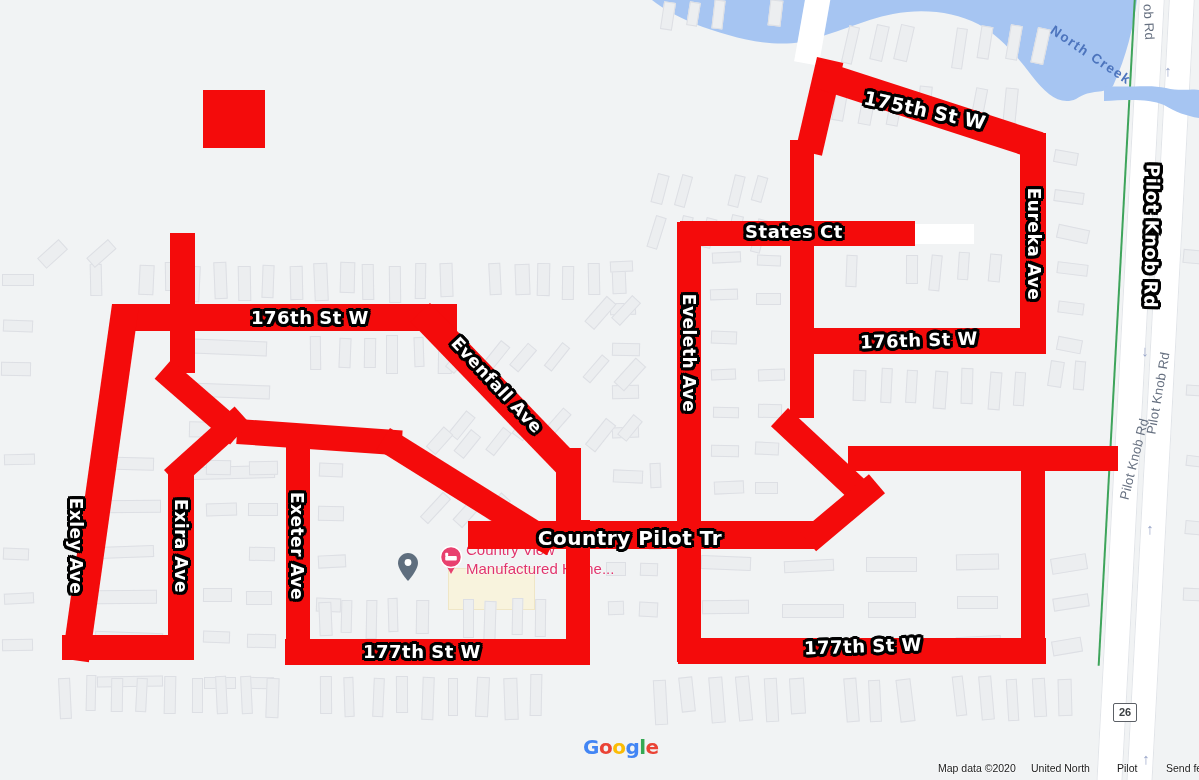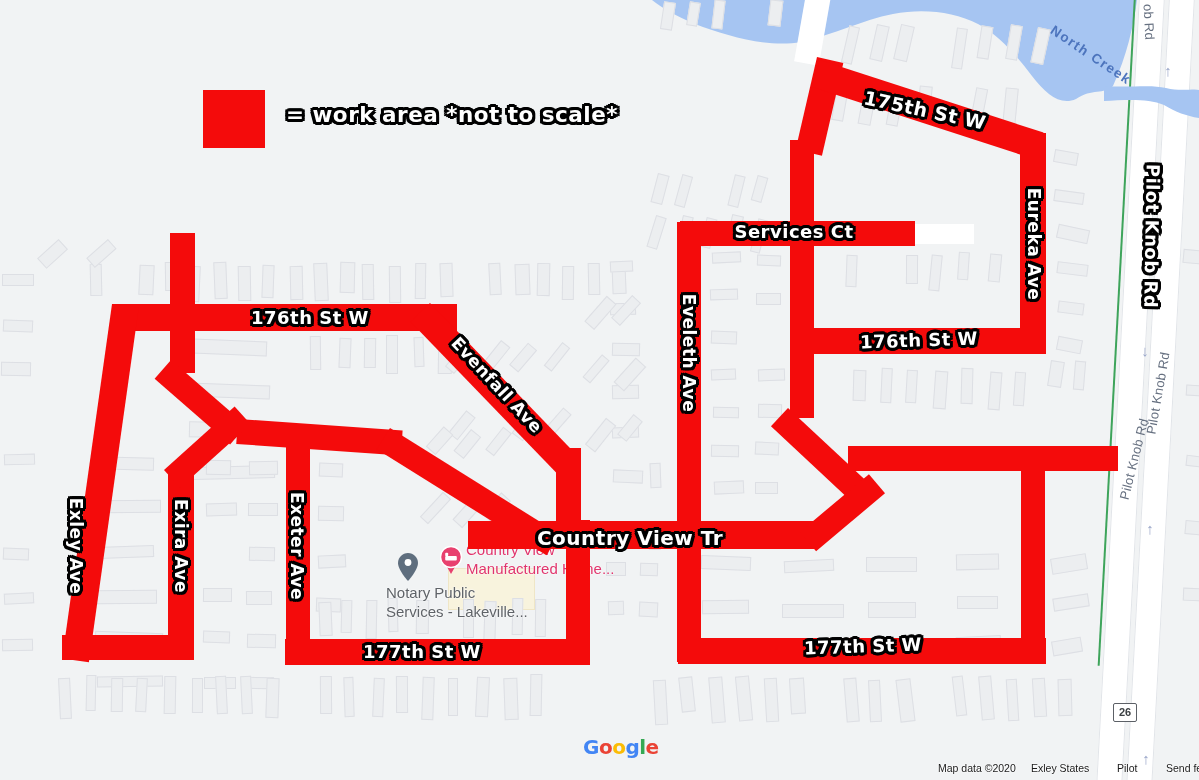--- a/index.html
+++ b/index.html
@@ -298,28 +298,28 @@
       <div class="seg" style="left: 848px; top: 446px; width: 270px; height: 25px; background: rgb(244, 11, 11); transform: rotate(0deg);"></div>
       <div class="seg" style="left: 1021px; top: 455px; width: 24px; height: 205px; background: rgb(244, 11, 11); transform: rotate(0deg);"></div>
       <div class="seg" style="left: 678px; top: 638px; width: 368px; height: 26px; background: rgb(244, 11, 11); transform: rotate(0deg);"></div>
       <div class="seg" style="left: 677px; top: 222px; width: 24px; height: 440px; background: rgb(244, 11, 11); transform: rotate(0deg);"></div>
       <div class="seg" style="left: 680px; top: 221px; width: 235px; height: 25px; background: rgb(244, 11, 11); transform: rotate(0deg);"></div>
       <div class="seg" style="left: 800px; top: 328px; width: 246px; height: 26px; background: rgb(244, 11, 11); transform: rotate(0deg);"></div>
     </div>
 
   <div id="labels">
       <div class="olabel" style="left: 925px; top: 110px; font-size: 19px; transform: translate(-50%, -50%) rotate(12deg);">175th St W</div>
-      <div class="olabel" style="left: 794px; top: 231px; font-size: 18px; transform: translate(-50%, -50%) rotate(0deg);">Services Ct</div>
+      <div class="olabel" style="left: 794px; top: 231px; font-size: 18px; transform: translate(-50%, -50%) rotate(0deg);">States Ct</div>
       <div class="olabel" style="left: 689px; top: 353px; font-size: 17px; transform: translate(-50%, -50%) rotate(90deg);">Eveleth Ave</div>
       <div class="olabel" style="left: 310px; top: 317px; font-size: 18px; transform: translate(-50%, -50%) rotate(0deg);">176th St W</div>
       <div class="olabel" style="left: 497px; top: 385px; font-size: 17px; transform: translate(-50%, -50%) rotate(47deg);">Evenfall Ave</div>
       <div class="olabel" style="left: 919px; top: 340px; font-size: 18px; transform: translate(-50%, -50%) rotate(-2deg);">176th St W</div>
       <div class="olabel" style="left: 1034px; top: 244px; font-size: 17px; transform: translate(-50%, -50%) rotate(90deg);">Eureka Ave</div>
       <div class="olabel" style="left: 1152px; top: 236px; font-size: 18px; transform: translate(-50%, -50%) rotate(91deg);">Pilot Knob Rd</div>
-      <div class="olabel" style="left: 630px; top: 538px; font-size: 20px; transform: translate(-50%, -50%) rotate(0deg);">Country View Tr</div>
+      <div class="olabel" style="left: 630px; top: 538px; font-size: 20px; transform: translate(-50%, -50%) rotate(0deg);">Country Pilot Tr</div>
       <div class="olabel" style="left: 76px; top: 546px; font-size: 17px; transform: translate(-50%, -50%) rotate(90deg);">Exley Ave</div>
       <div class="olabel" style="left: 181px; top: 546px; font-size: 17px; transform: translate(-50%, -50%) rotate(90deg);">Exira Ave</div>
       <div class="olabel" style="left: 297px; top: 546px; font-size: 17px; transform: translate(-50%, -50%) rotate(90deg);">Exeter Ave</div>
       <div class="olabel" style="left: 422px; top: 651px; font-size: 18px; transform: translate(-50%, -50%) rotate(0deg);">177th St W</div>
       <div class="olabel" style="left: 863px; top: 646px; font-size: 18px; transform: translate(-50%, -50%) rotate(-2deg);">177th St W</div>
     </div>
   <div id="gray-labels">
       <div class="glabel" style="left: 1158px; top: 393px; transform: translate(-50%, -50%) rotate(-80deg);">Pilot Knob Rd</div>
       <div class="glabel" style="left: 1134px; top: 459px; transform: translate(-50%, -50%) rotate(-76deg);">Pilot Knob Rd</div>
       <div class="glabel" style="left: 1149px; top: 22px; transform: translate(-50%, -50%) rotate(87deg);">ob Rd</div>
@@ -331,40 +331,35 @@
       <div class="arrow" style="left: 1150px; top: 528px; color: rgb(154, 166, 201); transform: translate(-50%, -50%);">↑</div>
       <div class="arrow" style="left: 1146px; top: 758px; color: rgb(154, 166, 201); transform: translate(-50%, -50%);">↑</div>
     </div>
 
   <div id="water-label" class="glabel" style="font-size: 13.5px; letter-spacing: 1.5px; z-index: 8; font-weight: bold; color: rgb(76, 116, 189); left: 1091px; top: 55px; transform: translate(-50%, -50%) rotate(34deg);">North Creek</div>
 
   <svg width="20" height="28" style="position:absolute;left:398px;top:553px;z-index:20" viewBox="0 0 20 28">
     <path d="M10 0 C4.5 0 0 4.5 0 10 C0 17 10 28 10 28 C10 28 20 17 20 10 C20 4.5 15.5 0 10 0 Z" fill="#5f6e7e"></path>
     <circle cx="10" cy="9.5" r="3.4" fill="#fff"></circle>
   </svg>
-  <div class="poi-label" style="left: 386px; top: 583px; color: rgb(95, 99, 104);">
-    <div>Notary Public</div>
-    <div>Services - Lakeville...</div>
-  </div>
 
   <svg width="22" height="29" style="position:absolute;left:440px;top:546px;z-index:20" viewBox="0 0 22 29">
     <path d="M11 28 L6.5 20 L15.5 20 Z" fill="#e8416f"></path>
     <circle cx="11" cy="11" r="10.5" fill="#e8416f" stroke="#fff" stroke-width="1.5"></circle>
     <rect x="5.2" y="10" width="11.6" height="4.6" rx="1" fill="#fff"></rect>
     <rect x="5.2" y="6.8" width="3" height="3.4" rx="1" fill="#fff"></rect>
   </svg>
   <div class="poi-label" style="left: 466px; top: 540px; color: rgb(224, 53, 109);">
     <div>Country View</div>
     <div>Manufactured Home...</div>
   </div>
 
   <div id="legend-swatch" style="background: rgb(244, 11, 11);"></div>
-  <div id="legend-text" class="olabel">= work area *not to scale*</div>
 
   <div id="shield31">26</div>
 
   <div id="google-logo"><span style="color: rgb(66, 133, 244);">G</span><span style="color: rgb(234, 67, 53);">o</span><span style="color: rgb(251, 188, 5);">o</span><span style="color: rgb(66, 133, 244);">g</span><span style="color: rgb(52, 168, 83);">l</span><span style="color: rgb(234, 67, 53);">e</span></div>
 
   <div class="attr" style="left:938px;top:762px;color:#1a1a1a;">Map data ©2020</div>
-  <div class="attr" style="left:1031px;top:762px;color:#1a1a1a;">Exley States</div>
+  <div class="attr" style="left:1031px;top:762px;color:#1a1a1a;">United North</div>
   <div class="attr" style="left:1117px;top:762px;color:#1a1a1a;">Pilot</div>
   <div class="attr" style="left:1166px;top:762px;color:#1a1a1a;">Send feedb</div>
 </div>
 
 </body></html>

